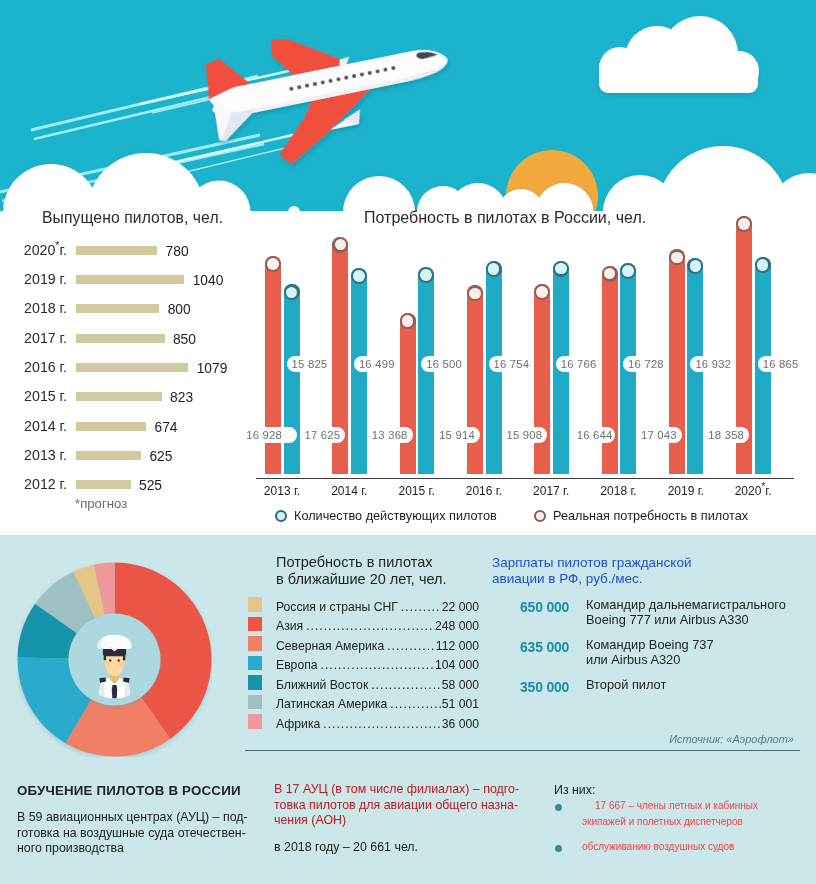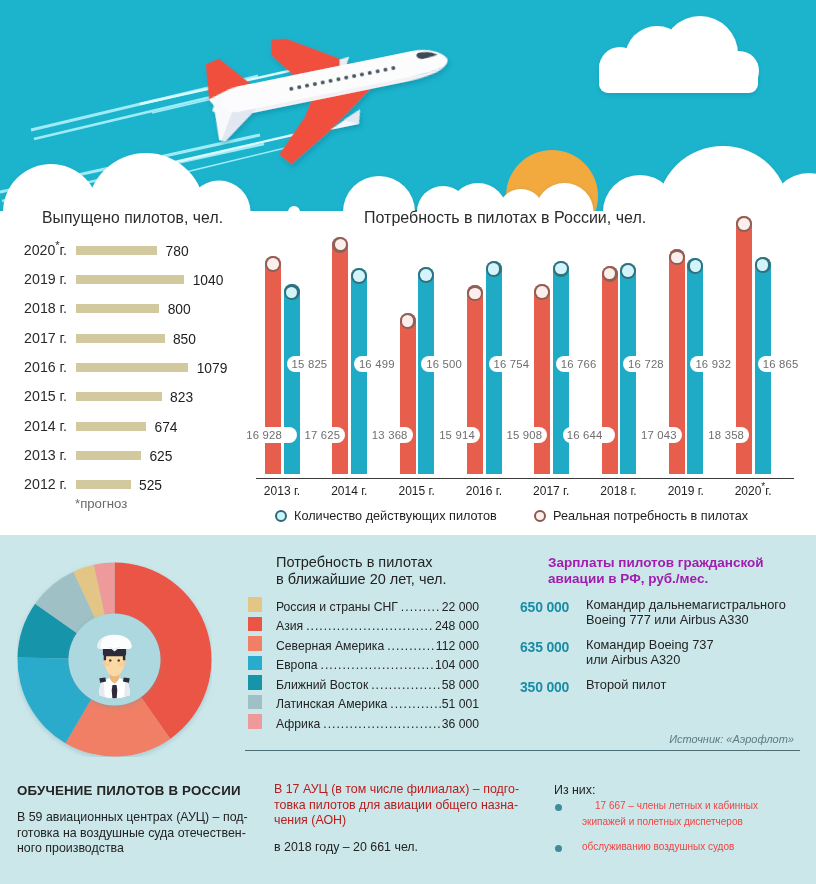--- a/index.html
+++ b/index.html
@@ -43,21 +43,21 @@
   .legend-dot { display:inline-block; width:12px; height:12px; border-radius:50%; border:2.1px solid; box-sizing:border-box; vertical-align:-1.5px; margin-right:7px;}
 
   
   .bottom { position:absolute; left:0; top:535px; width:816px; height:349px; background:#CBE7EA; z-index:2; }
   .donut { position:absolute; left:17px; top:562px; width:195px; height:195px; z-index:5; }
   .mid-title { position:absolute; left:276px; top:554px; font-size:14.5px; color:#232323; line-height:17px; z-index:5; }
   .leg-row { position:absolute; left:276px; font-size:12.2px; color:#232323; z-index:5; white-space:nowrap;}
   .leg-sw { position:absolute; left:248px; width:13.5px; height:14.5px; z-index:5; }
   .leader { flex:1 1 auto; overflow:hidden; white-space:nowrap; margin:0 1px 0 3px; }
   .leader::before { content:"................................................................"; letter-spacing:1.0px; color:#232323; font-size:12.2px;}
-  .sal-title { position:absolute; left:548px; top:555px; font-size:13.5px; color:#a21caf; line-height:16px; font-weight:bold; z-index:5;}
+  .sal-title { position:absolute; left:492px; top:555px; font-size:13.5px; color:#1d4ed8; line-height:16px; font-weight:normal; z-index:5;}
   .sal-amt { position:absolute; left:520px; font-size:15.5px; color:#1A8CA5; font-weight:bold; z-index:5; letter-spacing:-0.2px; transform:scaleX(0.9); transform-origin:left center;}
   .sal-desc { position:absolute; left:586px; font-size:12.8px; color:#232323; line-height:15.3px; z-index:5;}
   .source { position:absolute; right:22px; top:733px; font-size:11px; color:#5c7d84; font-style:italic; z-index:5;}
   .hr1 { position:absolute; left:245px; top:750px; width:555px; height:1.4px; background:#4b6e77; z-index:5;}
 
   .f-head { position:absolute; left:17px; top:783px; font-size:13.3px; font-weight:bold; color:#232323; letter-spacing:0.2px; z-index:5;}
   .f-col1 { position:absolute; left:17px; top:810px; width:234px; font-size:12.4px; color:#232323; line-height:15.6px; z-index:5;}
   .f-col2a { position:absolute; left:274px; top:782px; width:254px; font-size:12.4px; color:#b91c1c; line-height:15.6px; z-index:5;}
   .f-col2b { position:absolute; left:274px; top:840px; width:254px; font-size:12.4px; color:#232323; line-height:15.6px; z-index:5;}
   .f-col3h { position:absolute; left:554px; top:783px; font-size:12.4px; color:#232323; z-index:5;}
@@ -271,21 +271,21 @@
       <div class="bar-dot-in" style="left: 555px; top: 262.8px; background: rgb(211, 244, 250);"></div>
       <div class="pill" style="left: 555.8px; top: 355.5px; padding-left: 5px; padding-right: 4px;">16 766</div>
       <div class="pill" style="right: 268.8px; top: 427px; padding-left: 4px; padding-right: 5px;">15 908</div>
       <div class="bar" style="left: 601.5px; top: 265.7px; height: 208.3px; background: rgb(231, 95, 76);"></div>
       <div class="bar-dot" style="left: 601.5px; top: 265.7px; background: rgb(141, 96, 89);"></div>
       <div class="bar-dot-in" style="left: 603.7px; top: 267.9px; background: rgb(252, 238, 234);"></div>
       <div class="bar" style="left: 620.1px; top: 263.2px; height: 210.8px; background: rgb(31, 171, 197);"></div>
       <div class="bar-dot" style="left: 620.1px; top: 263.2px; background: rgb(48, 113, 125);"></div>
       <div class="bar-dot-in" style="left: 622.3px; top: 265.4px; background: rgb(211, 244, 250);"></div>
       <div class="pill" style="left: 623.1px; top: 355.5px; padding-left: 5px; ">16 728</div>
-      <div class="pill" style="right: 201.5px; top: 427px; padding-left: 4px; padding-right: 12px;">16 644</div>
+      <div class="pill" style="right: 201.5px; top: 427px; padding-left: 4px; padding-right: 2px;">16 644</div>
       <div class="bar" style="left: 668.8px; top: 249.4px; height: 224.6px; background: rgb(231, 95, 76);"></div>
       <div class="bar-dot" style="left: 668.8px; top: 249.4px; background: rgb(141, 96, 89);"></div>
       <div class="bar-dot-in" style="left: 671px; top: 251.6px; background: rgb(252, 238, 234);"></div>
       <div class="bar" style="left: 687.4px; top: 257.8px; height: 216.2px; background: rgb(31, 171, 197);"></div>
       <div class="bar-dot" style="left: 687.4px; top: 257.8px; background: rgb(48, 113, 125);"></div>
       <div class="bar-dot-in" style="left: 689.6px; top: 260px; background: rgb(211, 244, 250);"></div>
       <div class="pill" style="left: 690.4px; top: 355.5px; padding-left: 5px; padding-right: 4px;">16 932</div>
       <div class="pill" style="right: 134.2px; top: 427px; padding-left: 4px; padding-right: 5px;">17 043</div>
       <div class="bar" style="left: 736.1px; top: 216px; height: 258px; background: rgb(231, 95, 76);"></div>
       <div class="bar-dot" style="left: 736.1px; top: 216px; background: rgb(141, 96, 89);"></div>

